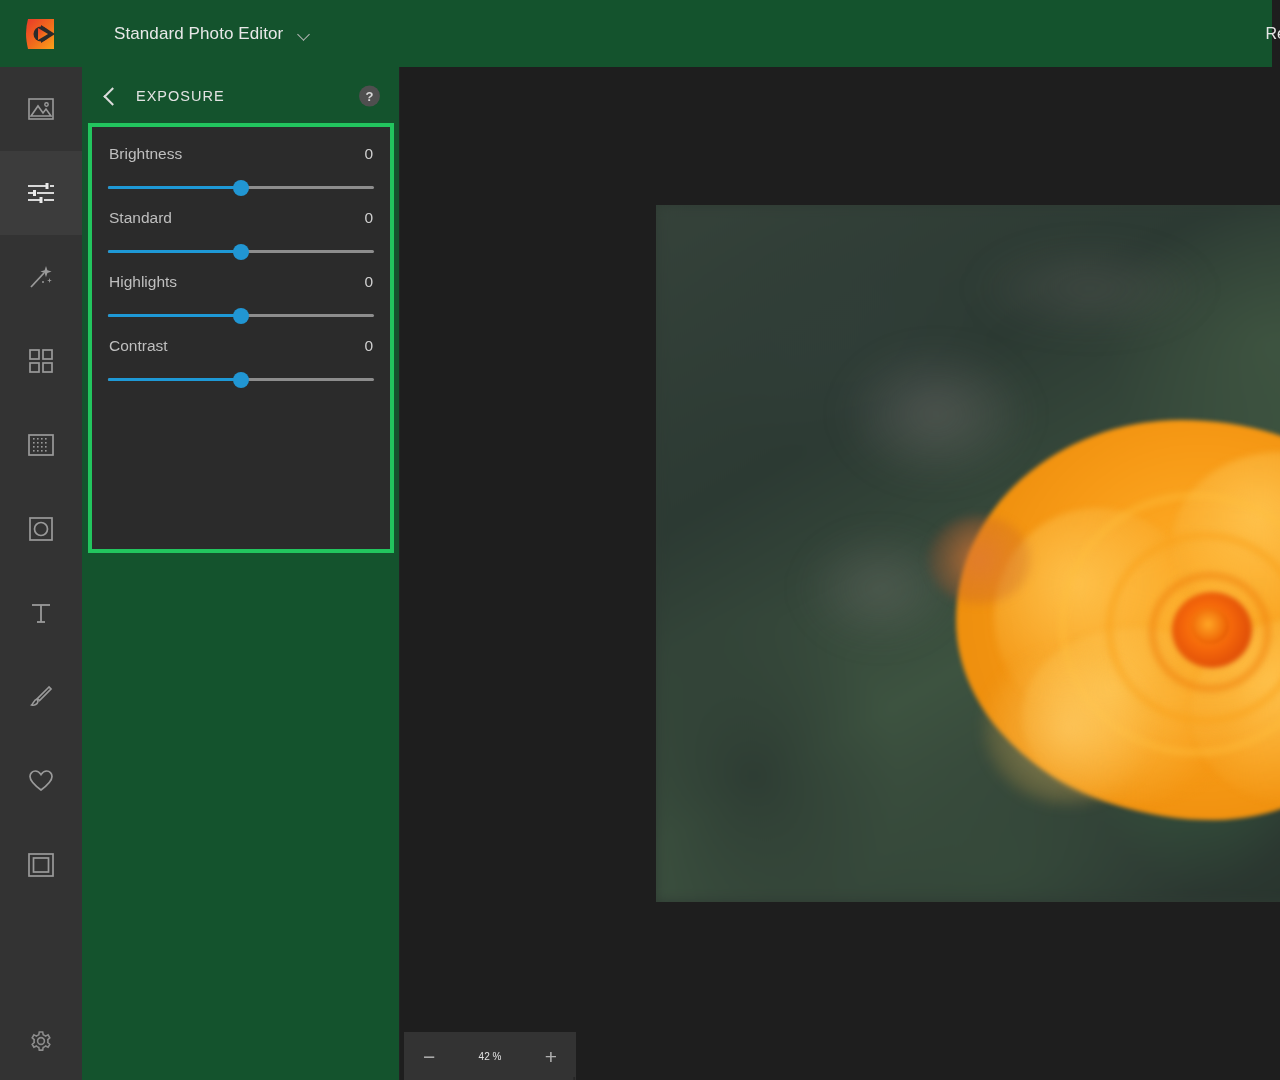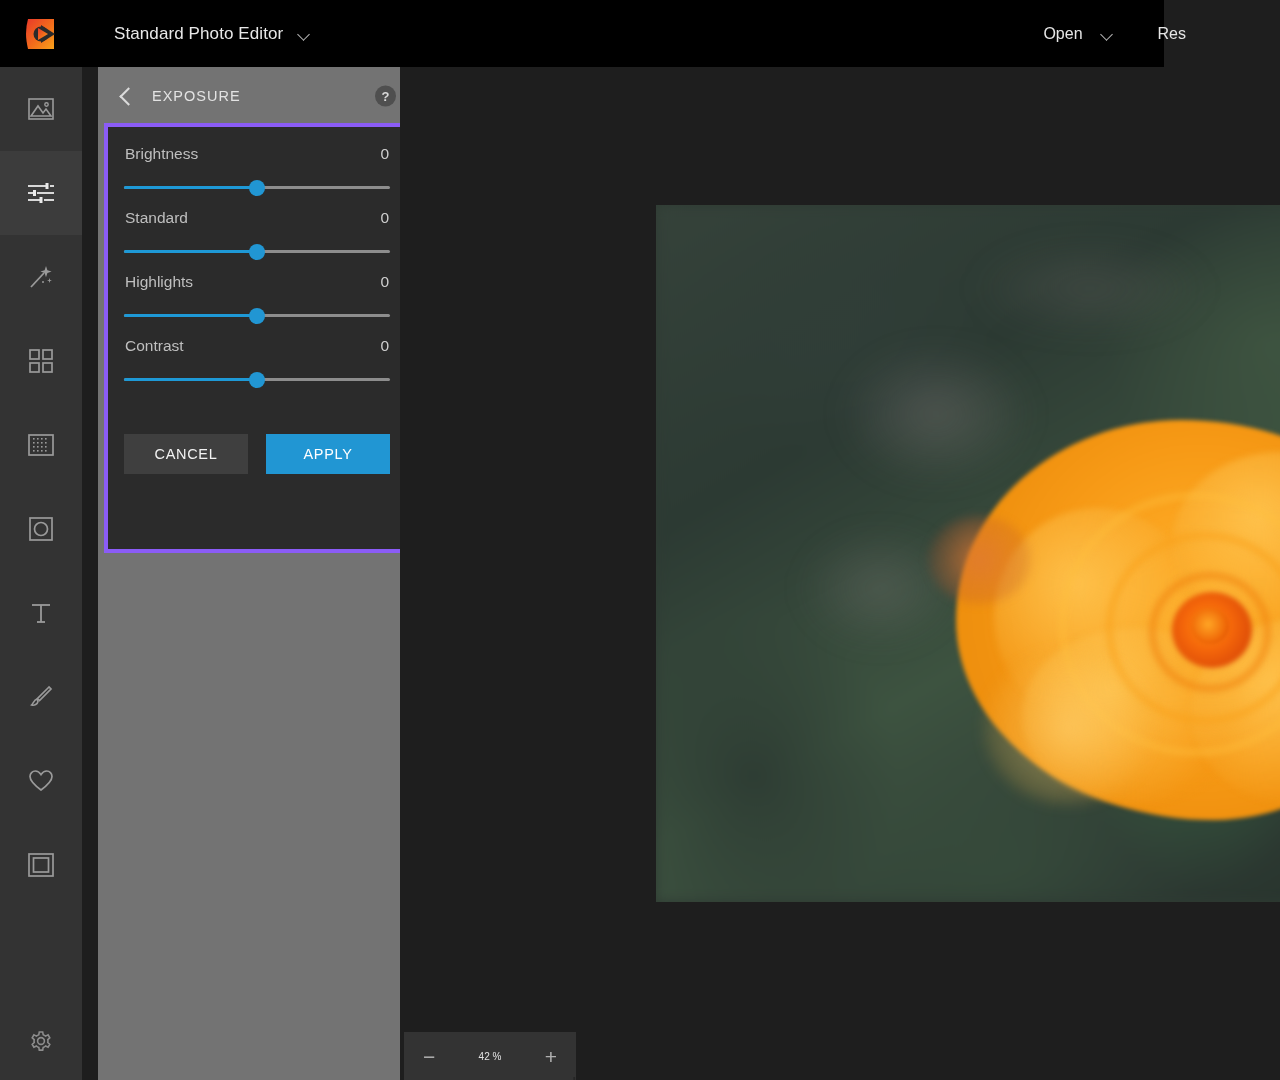--- a/index.html
+++ b/index.html
@@ -6,22 +6,22 @@
   html, body {
     width: 1280px; height: 1080px;
     background: #1e1e1e;
     font-family: "Liberation Sans", sans-serif;
     overflow: hidden;
   }
   .app { position: relative; width: 1280px; height: 1080px; background: #1e1e1e; }
 
   
   .topbar {
-    position: absolute; left: 0; top: 0; width: 1164px; height: 67px;
-    background: #000000; display: flex; align-items: center;
+    position: absolute; left: 0; top: 0; width: 1272px; height: 67px;
+    background: #14532d; display: flex; align-items: center;
   }
   .logo-wrap {
     width: 82px; height: 67px; display: flex; align-items: center; justify-content: center;
   }
   .logo { width: 34px; height: 36px; display: block; }
   .app-title-wrap { display: flex; align-items: center; gap: 15px; margin-left: 32px; }
   .app-title { font-size: 17px; color: #e8e8e8; letter-spacing: .1px; }
   .chev { display: inline-block; width: 13px; height: 8px; position: relative; }
   .chev::before {
     content: ""; position: absolute; left: 1px; top: 0;
@@ -41,22 +41,22 @@
   .rail-item {
     width: 82px; height: 84px; display: flex; align-items: center; justify-content: center;
   }
   .rail-item.active { background: #3c3c3c; }
   .rail-item svg { display: block; }
   .rail-bottom { position: absolute; left: 0; bottom: 6px; width: 82px; height: 66px;
     display: flex; align-items: center; justify-content: center; }
 
   
   .panel {
-    position: absolute; left: 98px; top: 67px; width: 318px; height: 1013px;
-    background: #737373; border-right: 1px solid #232323;
+    position: absolute; left: 82px; top: 67px; width: 318px; height: 1013px;
+    background: #14532d; border-right: 1px solid #232323;
   }
   .panel-header {
     height: 57px; display: flex; align-items: center; padding: 0 22px 0 20px;
     position: relative;
   }
   .back-chevron { width: 16px; height: 22px; position: relative; cursor: pointer; }
   .back-chevron::before {
     content: ""; position: absolute; left: 4px; top: 5px;
     width: 11px; height: 11px; border-left: 2px solid #dcdcdc; border-bottom: 2px solid #dcdcdc;
     transform: rotate(45deg);
@@ -67,21 +67,21 @@
   .help-btn {
     position: absolute; right: 19px; top: 50%; transform: translateY(-50%);
     width: 21px; height: 21px; border-radius: 50%; background: #4f4f4f;
     display: flex; align-items: center; justify-content: center;
     font-size: 13px; color: #d8d8d8; font-weight: bold; line-height: 1;
   }
 
   
   .hl-box {
     position: absolute; left: 6px; top: 56px; width: 306px; height: 430px;
-    border: 4px solid #8b5cf6; background: #2b2b2b;
+    border: 4px solid #22c55e; background: #2b2b2b;
   }
 
   .sliders { padding: 18px 16px 0 16px; }
   .slider-row { margin-bottom: 13px; }
   .slider-top {
     display: flex; justify-content: space-between; align-items: baseline;
     padding: 0 1px 0 1px; margin-bottom: 17px;
   }
   .slider-label { font-size: 15.5px; color: #bfbfbf; }
   .slider-value { font-size: 15.5px; color: #cfcfcf; }
@@ -226,24 +226,20 @@
         <path d="M17 10.5 A7.5 7.5 0 0 1 17 25.5 A7.5 7.5 0 0 1 17 10.5 Z" fill="none"></path>
         <path d="M24 18 L14 12 L14 24 Z" fill="url(#lg)"></path>
       </svg>
     </div>
     <div class="app-title-wrap">
       <span class="app-title">Standard Photo Editor</span>
       <span class="chev"></span>
     </div>
 
     <div class="topbar-right">
-      <div class="tb-item">
-        <span class="tb-label">Open</span>
-        <span class="chev"></span>
-      </div>
       <div class="tb-item last">
         <span class="tb-label">Res</span>
       </div>
     </div>
   </div>
 
   <div class="rail">
 
     <div class="rail-item">
       <svg width="26" height="22" viewBox="0 0 26 22">
@@ -407,24 +403,20 @@
             <span class="slider-value">0</span>
           </div>
           <div class="track-wrap">
             <div class="track"></div>
             <div class="track-fill" style="width:50%"></div>
             <div class="thumb" style="left:50%"></div>
           </div>
         </div>
       </div>
 
-      <div class="btn-row">
-        <button class="btn btn-cancel">CANCEL</button>
-        <button class="btn btn-apply">APPLY</button>
-      </div>
     </div>
   </div>
 
   <div class="canvas">
     <div class="photo">
       <div class="photo-bg"></div>
       <div class="photo-haze"></div>
       <div class="rose">
 
         <div class="rose-outer"></div>

